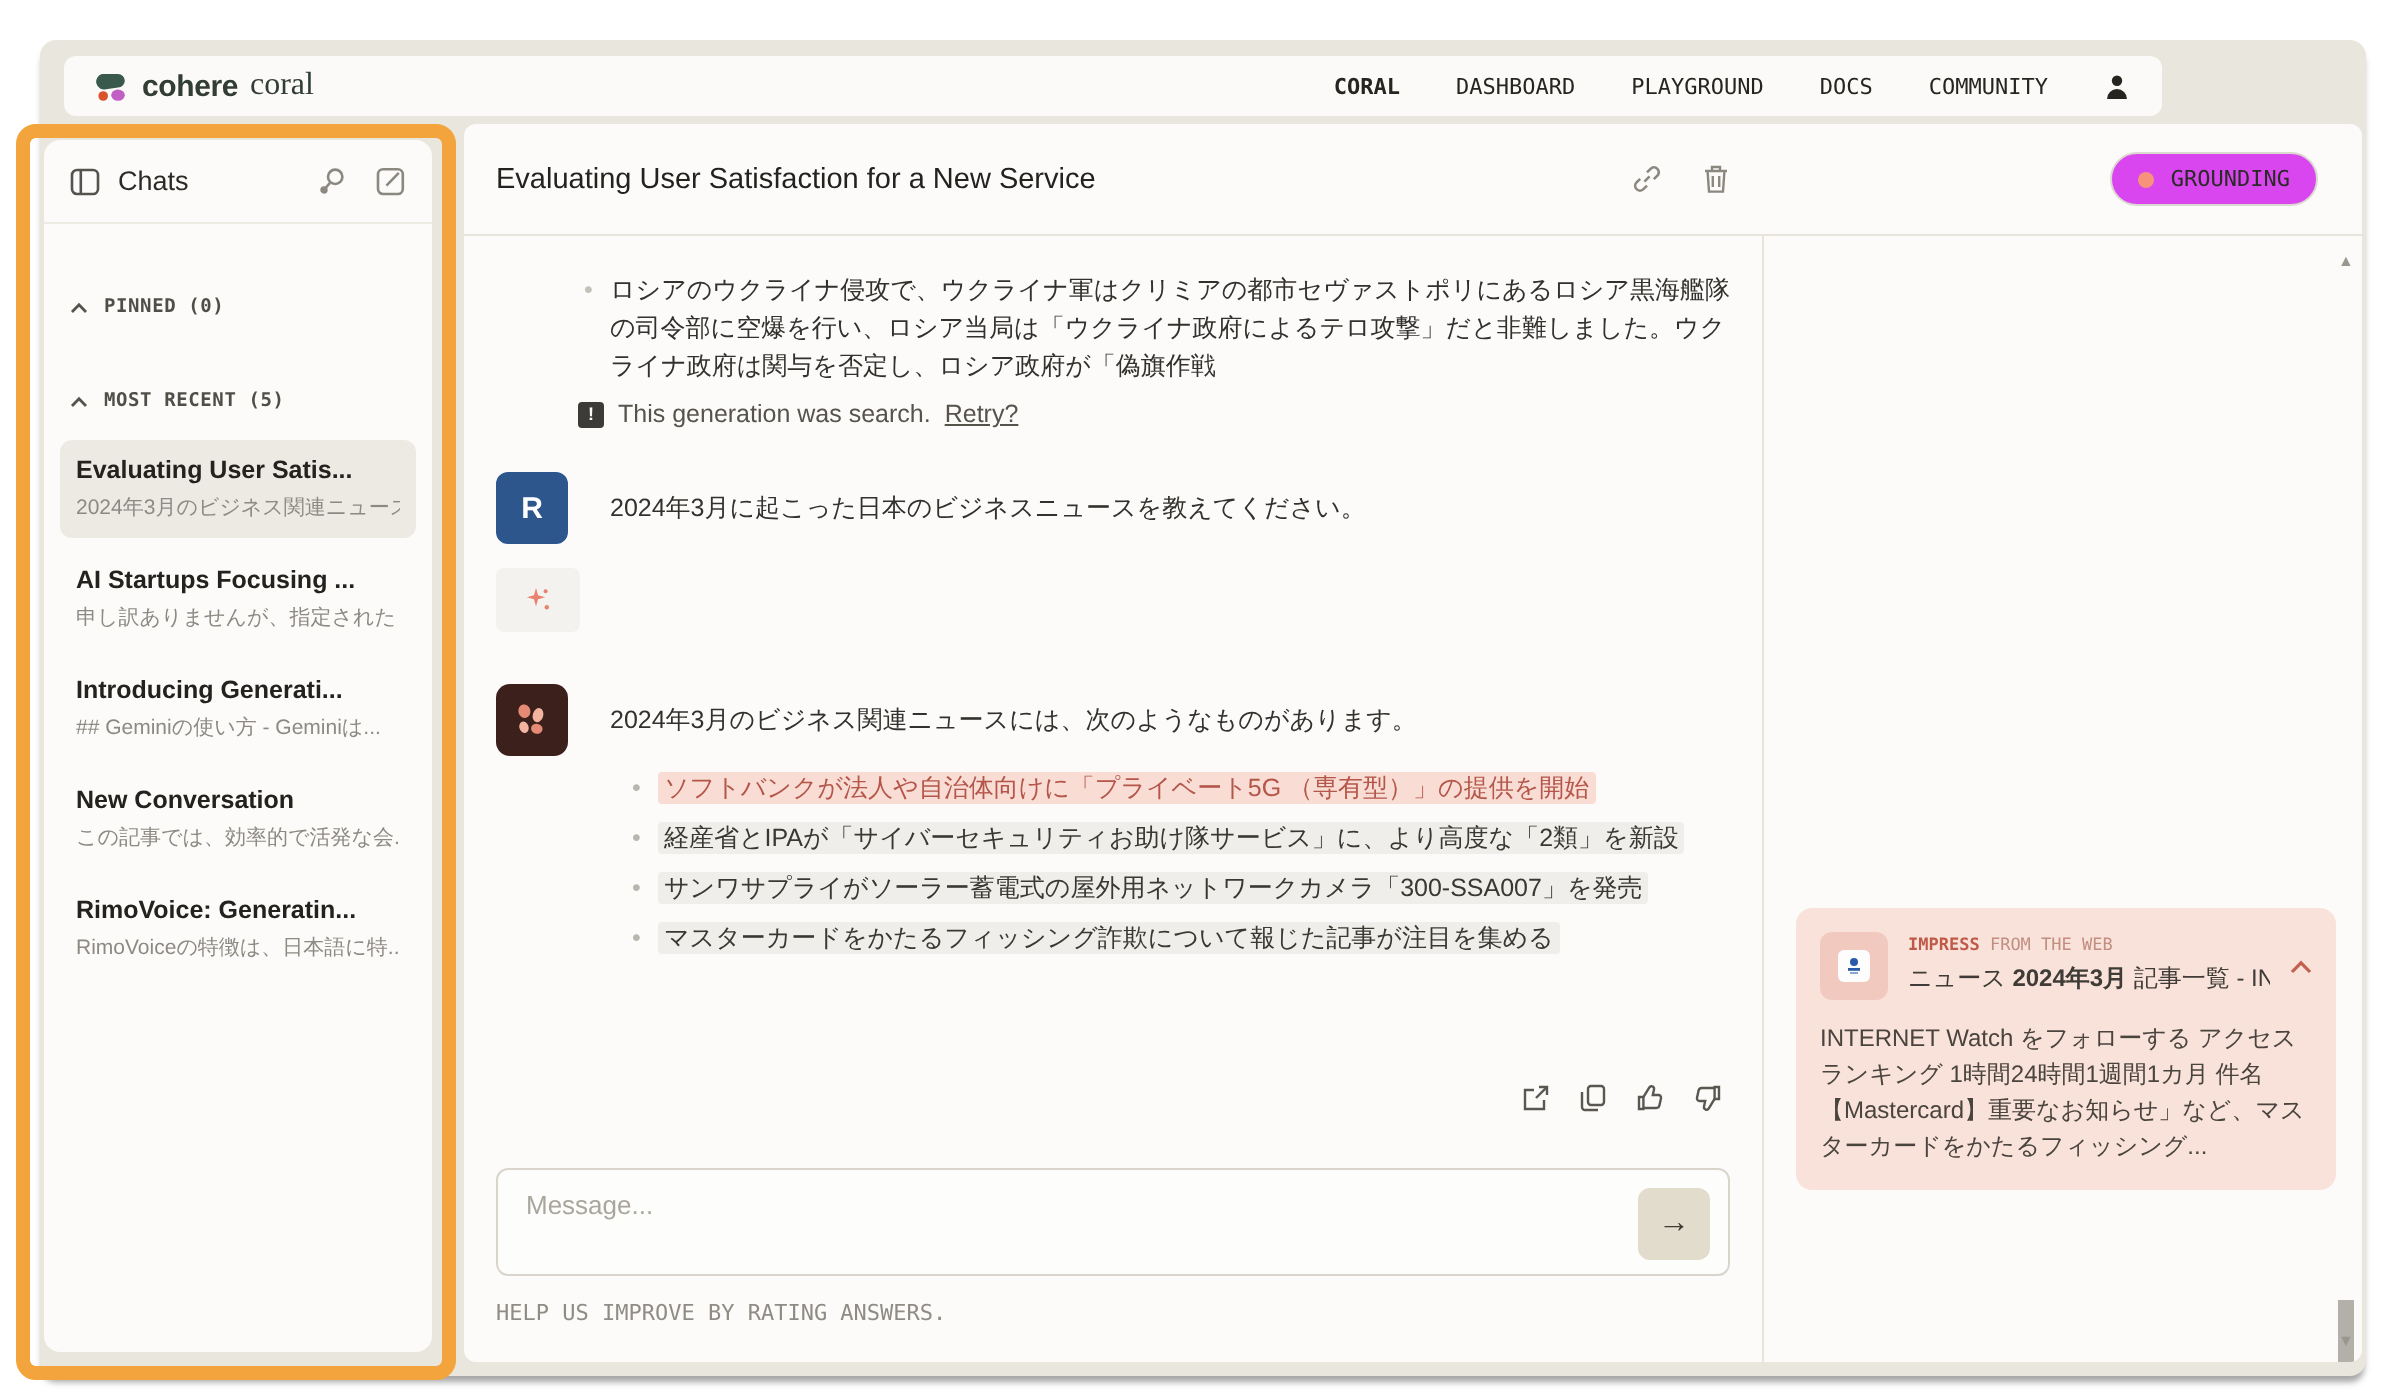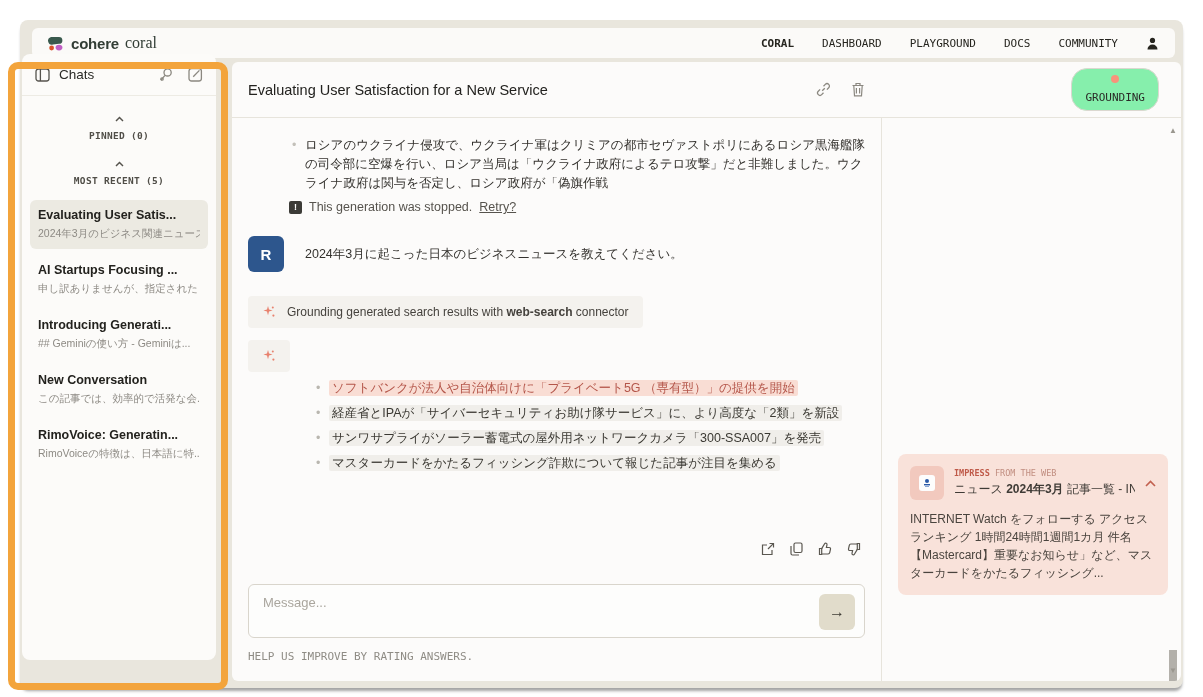--- a/index.html
+++ b/index.html
@@ -3,58 +3,58 @@
 <meta charset="utf-8">
 <style>
   * { margin:0; padding:0; box-sizing:border-box; }
   html,body { width:1203px; height:697px; background:#ffffff; overflow:hidden;
     font-family:"Liberation Sans","DejaVu Sans",sans-serif; }
 
   .window { position:absolute; left:20px; top:20px; width:1163px; height:668px;
     background:#e9e6dd; border-radius:8px; box-shadow:0 4px 3px -1px rgba(90,90,90,.55); }
 
   
-  .navbar { position:absolute; left:32px; top:28px; width:1143px; height:30px;
+  .navbar { position:absolute; left:32px; top:28px; width:1049px; height:30px;
     background:#fbfaf8; border-radius:6px; display:flex; align-items:center; padding:0 16px; }
   .logo { display:flex; align-items:center; gap:6px; }
   .logo-text1 { font-weight:bold; font-size:15px; color:#323d35; letter-spacing:-.2px; }
   .logo-text2 { font-family:"Liberation Serif","DejaVu Serif",serif; font-size:16px; color:#323d35; }
   .nav-items { margin-left:auto; display:flex; align-items:center; gap:28px;
     font-family:"DejaVu Sans Mono","Liberation Mono",monospace; font-size:11px; color:#26251f; }
   .nav-item { cursor:pointer; }
   .nav-item.active { font-weight:bold; }
   .nav-user { color:#26251f; display:flex; }
 
   
-  .sidebar { position:absolute; left:22px; top:54px; width:194px; height:606px;
+  .sidebar { position:absolute; left:22px; top:70px; width:194px; height:606px;
     background:#fcfbf9; border-radius:8px; }
   .sb-header { height:42px; display:flex; align-items:center; gap:9px; padding:0 13px;
     border-bottom:1px solid #edebe4; }
   .sb-title { font-size:13.5px; color:#2a2a26; }
   .sb-header-icons { margin-left:auto; display:flex; gap:14px; color:#8b8880; }
-  .sb-section { display:flex; align-items:center; gap:8px; padding:0 13px; margin-top:20px;
+  .sb-section { display:flex; align-items:center; gap:8px; padding:0 13px; margin-top:36px;
     font-family:"DejaVu Sans Mono","Liberation Mono",monospace; font-size:9.5px; font-weight:bold;
-    letter-spacing:.3px; color:#504e48; cursor:pointer;flex-direction:column; }
+    letter-spacing:.3px; color:#504e48; cursor:pointer; }
   .sb-list { padding:14px 8px 0; }
   .sb-item { padding:8px 8px; border-radius:6px; margin-bottom:6px; cursor:pointer; }
   .sb-item.selected { background:#eceae2; }
   .sb-item-title { font-size:12.5px; font-weight:bold; color:#23221e; white-space:nowrap; overflow:hidden; }
   .sb-item-preview { font-size:10.5px; color:#8d8a84; margin-top:5px; white-space:nowrap; overflow:hidden; }
 
   
   .main { position:absolute; left:232px; top:62px; width:949px; height:619px;
     background:#fcfbfa; border-radius:6px; overflow:hidden; display:flex; flex-direction:column; }
   .chat-header { height:56px; flex:none; display:flex; align-items:center; border-bottom:1px solid #e7e4dc; }
   .hdr-left { flex:1; display:flex; align-items:center; gap:20px; padding:0 16px; }
   .chat-title { flex:1; font-size:14.5px; color:#23221f; }
   .hdr-icon { color:#8b8880; display:flex; cursor:pointer; }
   .hdr-right { width:300px; display:flex; justify-content:flex-end; padding-right:22px; }
   .grounding-badge { display:flex; align-items:center; gap:8px; border:1px solid #dbd8d0;
-    background:#86efac; border-radius:16px; padding:6px 13px; cursor:pointer;
-    font-family:"DejaVu Sans Mono","Liberation Mono",monospace; font-size:11px; color:#2a2a26;flex-direction:column; }
+    background:#d946ef; border-radius:16px; padding:6px 13px; cursor:pointer;
+    font-family:"DejaVu Sans Mono","Liberation Mono",monospace; font-size:11px; color:#2a2a26; }
   .grounding-dot { width:8px; height:8px; border-radius:50%; background:#f8937b; }
 
   .main-body { flex:1; display:flex; position:relative; }
   .chat-col { flex:1; padding:14px 16px 0; position:relative; font-size:12.5px; color:#33312d; }
 
   .clipped-block { margin-left:57px; line-height:19px; }
   .clip-li { position:relative; margin-top:4px; }
   .clip-li::before { content:"•"; position:absolute; left:-13px; color:#c3c0b9; }
   .stopped-row { margin:7px 0 0 41px; display:flex; align-items:center; gap:7px; color:#56534d; }
   .warn-icon { width:13px; height:13px; background:#3c3b37; border-radius:2px; color:#fcfbfa;
@@ -242,54 +242,53 @@
 
   <div class="main-body">
     <div class="chat-col">
 
       <div class="clipped-block">
         <div class="clip-li">ロシアのウクライナ侵攻で、ウクライナ軍はクリミアの都市セヴァストポリにあるロシア黒海艦隊の司令部に空爆を行い、ロシア当局は「ウクライナ政府によるテロ攻撃」だと非難しました。ウクライナ政府は関与を否定し、ロシア政府が「偽旗作戦</div>
       </div>
 
       <div class="stopped-row">
         <span class="warn-icon">!</span>
-        <span>This generation was stopped.</span>
+        <span>This generation was search.</span>
         <span class="retry-link">Retry?</span>
       </div>
 
       <div class="user-row">
         <span class="user-avatar">R</span>
         <span>2024年3月に起こった日本のビジネスニュースを教えてください。</span>
       </div>
 
-      <div class="pill-wrap1">
-        <span class="pill">
-          <span class="sparkle">
-            <svg width="14" height="14" viewBox="0 0 14 14" fill="currentColor">
-                <path d="M6 1 l1 3.6 L10.6 5.6 7 6.6 6 10.2 5 6.6 1.4 5.6 5 4.6z"></path>
-                <circle cx="10.8" cy="2.6" r="1"></circle>
-                <circle cx="11.4" cy="10.6" r="1.1"></circle>
-              </svg>
-          </span>
-          <span><span>Grounding generated search results with </span><b>web-search</b><span> connector</span></span>
-        </span>
-      </div>
 
       <div class="pill-wrap2">
         <span class="pill">
           <span class="sparkle">
             <svg width="14" height="14" viewBox="0 0 14 14" fill="currentColor">
                 <path d="M6 1 l1 3.6 L10.6 5.6 7 6.6 6 10.2 5 6.6 1.4 5.6 5 4.6z"></path>
                 <circle cx="10.8" cy="2.6" r="1"></circle>
                 <circle cx="11.4" cy="10.6" r="1.1"></circle>
               </svg>
           </span>
         </span>
       </div>
 
+      <div class="bot-row">
+        <span class="bot-avatar">
+          <svg width="20" height="20" viewBox="0 0 20 20">
+              <ellipse cx="6.2" cy="5.6" rx="3" ry="3.4" transform="rotate(-14 6.2 5.6)" fill="#e58a74"></ellipse>
+              <ellipse cx="13" cy="7.6" rx="2.6" ry="3.6" transform="rotate(16 13 7.6)" fill="#f3b5a0"></ellipse>
+              <ellipse cx="6" cy="13.6" rx="2.3" ry="2.9" transform="rotate(-20 6 13.6)" fill="#f3b5a0"></ellipse>
+              <ellipse cx="12.4" cy="14.4" rx="2.9" ry="2.5" transform="rotate(10 12.4 14.4)" fill="#e58a74"></ellipse>
+            </svg>
+        </span>
+        <span>2024年3月のビジネス関連ニュースには、次のようなものがあります。</span>
+      </div>
 
       <ul class="bullet-list">
         <li><span class="hl hl-pink">ソフトバンクが法人や自治体向けに「プライベート5G （専有型）」の提供を開始</span></li>
         <li><span class="hl hl-gray">経産省とIPAが「サイバーセキュリティお助け隊サービス」に、より高度な「2類」を新設</span></li>
         <li><span class="hl hl-gray">サンワサプライがソーラー蓄電式の屋外用ネットワークカメラ「300-SSA007」を発売</span></li>
         <li><span class="hl hl-gray">マスターカードをかたるフィッシング詐欺について報じた記事が注目を集める</span></li>
       </ul>
 
       <div class="msg-actions">
         <span>

